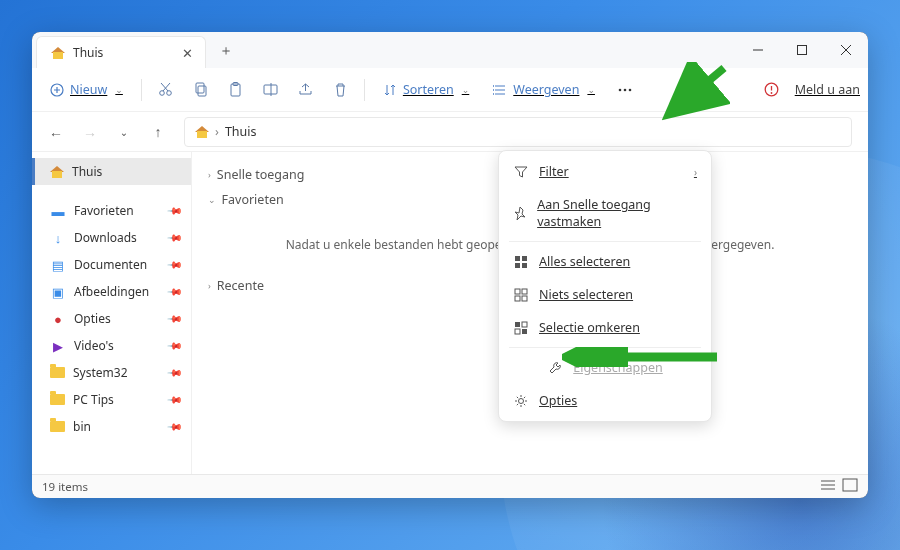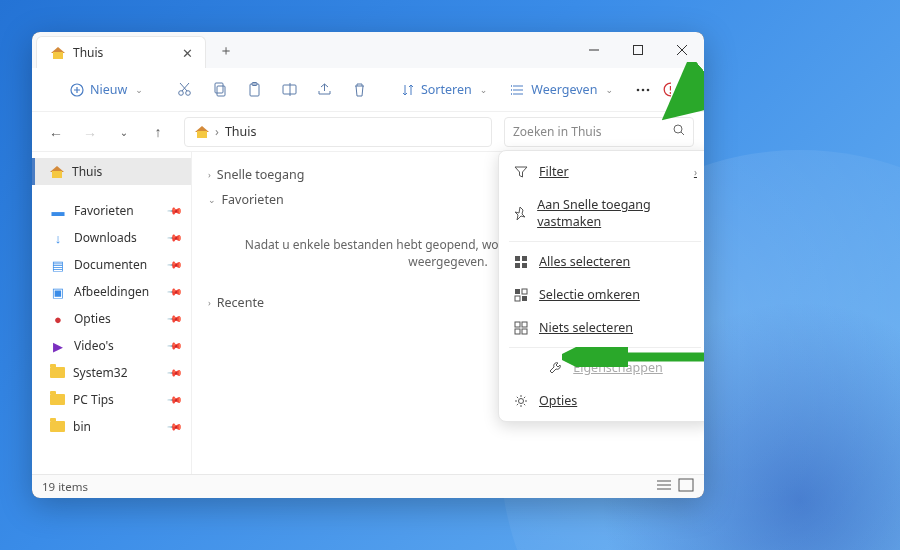--- a/index.html
+++ b/index.html
@@ -1,26 +1,26 @@
 <!DOCTYPE html>
 <html><head>
 <meta charset="utf-8">
 <style>
   * { box-sizing: border-box; margin: 0; padding: 0; font-family: "Segoe UI", system-ui, sans-serif; }
   body { width: 900px; height: 550px; background: linear-gradient(135deg, #2473d5 0%, #3a8ce8 40%, #6db3f2 100%); position: relative; overflow: hidden; }
   .bg-curve1 { position: absolute; width: 600px; height: 600px; border-radius: 50%; background: radial-gradient(circle at 30% 30%, rgba(255,255,255,0.15), transparent 70%); right: -200px; bottom: -200px; }
   .bg-curve2 { position: absolute; width: 400px; height: 400px; border-radius: 50%; background: radial-gradient(circle at 50% 50%, rgba(30,80,180,0.6), transparent 70%); right: -100px; bottom: -150px; }
-  .window { position: absolute; left: 32px; top: 32px; width: 672px; height: 466px; background: #0f172a; border-radius: 8px; box-shadow: 0 8px 32px rgba(0,0,0,0.25); display: flex; flex-direction: column; overflow: hidden; }
+  .window { position: absolute; left: 32px; top: 32px; width: 836px; height: 466px; background: #0f172a; border-radius: 8px; box-shadow: 0 8px 32px rgba(0,0,0,0.25); display: flex; flex-direction: column; overflow: hidden; }
   .titlebar { display: flex; align-items: center; height: 36px; background: #f7f8fa; }
   .tab { display: flex; align-items: center; gap: 8px; padding: 0 12px 0 14px; height: 32px; margin: 4px 0 0 4px; background: #fff; border-radius: 6px 6px 0 0; border: 1px solid #e8e8e8; border-bottom: none; font-size: 12px; color: #333; min-width: 170px; position: relative; }
   .tab-close { margin-left: auto; font-size: 13px; color: #555; cursor: pointer; }
   .tab-add { width: 28px; height: 28px; margin-left: 6px; display: flex; align-items: center; justify-content: center; color: #555; font-size: 14px; cursor: pointer; }
   .win-controls { margin-left: auto; display: flex; }
   .win-btn { width: 44px; height: 36px; display: flex; align-items: center; justify-content: center; color: #333; cursor: pointer; }
-  .toolbar { display: flex; align-items: center; height: 44px; padding: 0 28px; gap: 4px; background: #fff; border-bottom: 1px solid #f0f0f0; }
+  .toolbar { display: flex; align-items: center; height: 44px; padding: 0 8px; gap: 4px; background: #fff; border-bottom: 1px solid #f0f0f0; text-decoration: underline; }
   .tbtn { display: flex; align-items: center; gap: 6px; padding: 6px 10px; border-radius: 4px; font-size: 12.5px; color: #4a7dc4; cursor: pointer; }
   .tbtn.icon-only { padding: 6px 8px; color: #5b7aa8; }
   .tbtn .chev { font-size: 9px; color: #888; margin-left: 2px; }
   .toolbar-sep { width: 1px; height: 22px; background: #e4e4e4; margin: 0 4px; }
   .toolbar-right { margin-left: auto; display: flex; align-items: center; gap: 8px; }
   .signin { display: flex; align-items: center; gap: 16px; font-size: 12.5px; color: #444; cursor: pointer; }
   .signin-icon { color: #d13438; }
   .navrow { display: flex; align-items: center; height: 40px; padding: 0 10px; gap: 6px; background: #fff; border-bottom: 1px solid #f0f0f0; }
   .navbtn { width: 28px; height: 28px; display: flex; align-items: center; justify-content: center; color: #555; cursor: pointer; font-size: 14px; }
   .navbtn.disabled { color: #ccc; }
@@ -178,29 +178,20 @@
   <div class="navrow">
     <div class="navbtn">←</div>
     <div class="navbtn disabled">→</div>
     <div class="navbtn" style="font-size:10px;">⌄</div>
     <div class="navbtn">↑</div>
     <div class="breadcrumb">
       <span class="house-icon"></span>
       <span class="bc-sep">›</span>
       <span>Thuis</span>
     </div>
-    <div class="searchbox">
-      <span>Zoeken in Thuis</span>
-      <span class="sicon">
-        <svg width="12" height="12">
-            <circle cx="5" cy="5" r="4" fill="none" stroke="currentColor"></circle>
-            <line x1="8" y1="8" x2="11" y2="11" stroke="currentColor"></line>
-          </svg>
-      </span>
-    </div>
   </div>
 
   <div class="body">
     <div class="sidebar">
       <div class="side-item selected">
         <span class="house-icon"></span>
         <span>Thuis</span>
       </div>
       <div class="side-gap"></div>
       <div class="side-item">
@@ -311,38 +302,38 @@
             <rect x="8" y="1" width="5" height="5" fill="currentColor"></rect>
             <rect x="1" y="8" width="5" height="5" fill="currentColor"></rect>
             <rect x="8" y="8" width="5" height="5" fill="currentColor"></rect>
           </svg>
         </span>
       <span>Alles selecteren</span>
     </div>
     <div class="dd-item">
       <span class="dd-icon">
           <svg width="14" height="14">
+            <rect x="1" y="1" width="5" height="5" fill="none" stroke="currentColor"></rect>
+            <rect x="8" y="1" width="5" height="5" fill="none" stroke="currentColor"></rect>
+            <rect x="1" y="8" width="5" height="5" fill="none" stroke="currentColor"></rect>
+            <rect x="8" y="8" width="5" height="5" fill="none" stroke="currentColor"></rect>
+          </svg>
+        </span>
+      <span>Niets selecteren</span>
+    </div>
+    <div class="dd-item">
+      <span class="dd-icon">
+          <svg width="14" height="14">
             <rect x="1" y="1" width="5" height="5" fill="currentColor"></rect>
             <rect x="8" y="1" width="5" height="5" fill="none" stroke="currentColor"></rect>
             <rect x="1" y="8" width="5" height="5" fill="none" stroke="currentColor"></rect>
             <rect x="8" y="8" width="5" height="5" fill="currentColor"></rect>
           </svg>
         </span>
       <span>Selectie omkeren</span>
-    </div>
-    <div class="dd-item">
-      <span class="dd-icon">
-          <svg width="14" height="14">
-            <rect x="1" y="1" width="5" height="5" fill="none" stroke="currentColor"></rect>
-            <rect x="8" y="1" width="5" height="5" fill="none" stroke="currentColor"></rect>
-            <rect x="1" y="8" width="5" height="5" fill="none" stroke="currentColor"></rect>
-            <rect x="8" y="8" width="5" height="5" fill="none" stroke="currentColor"></rect>
-          </svg>
-        </span>
-      <span>Niets selecteren</span>
     </div>
     <div class="dd-sep"></div>
     <div class="dd-item disabled">
       <span class="dd-icon">
           <svg width="14" height="14">
             <path d="M10 2 a3 3 0 0 0-4 4 l-4 4 l2 2 l4-4 a3 3 0 0 0 4-4 l-2 2 l-2-2 z" fill="none" stroke="currentColor"></path>
           </svg>
         </span>
       <span>Eigenschappen</span>
     </div>

